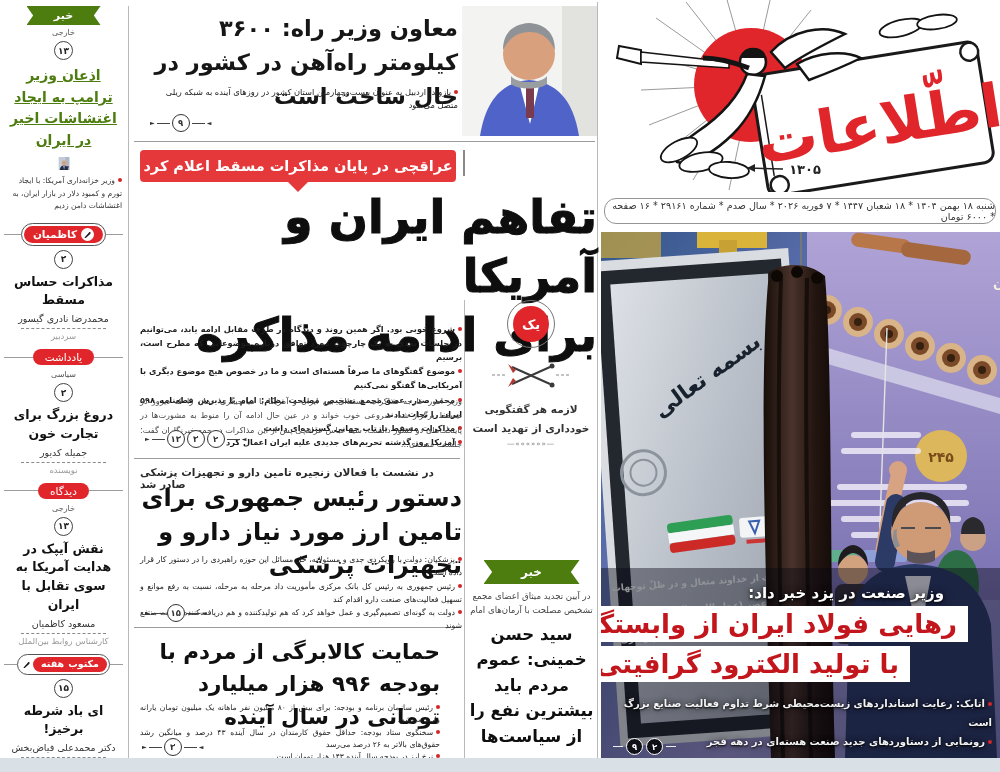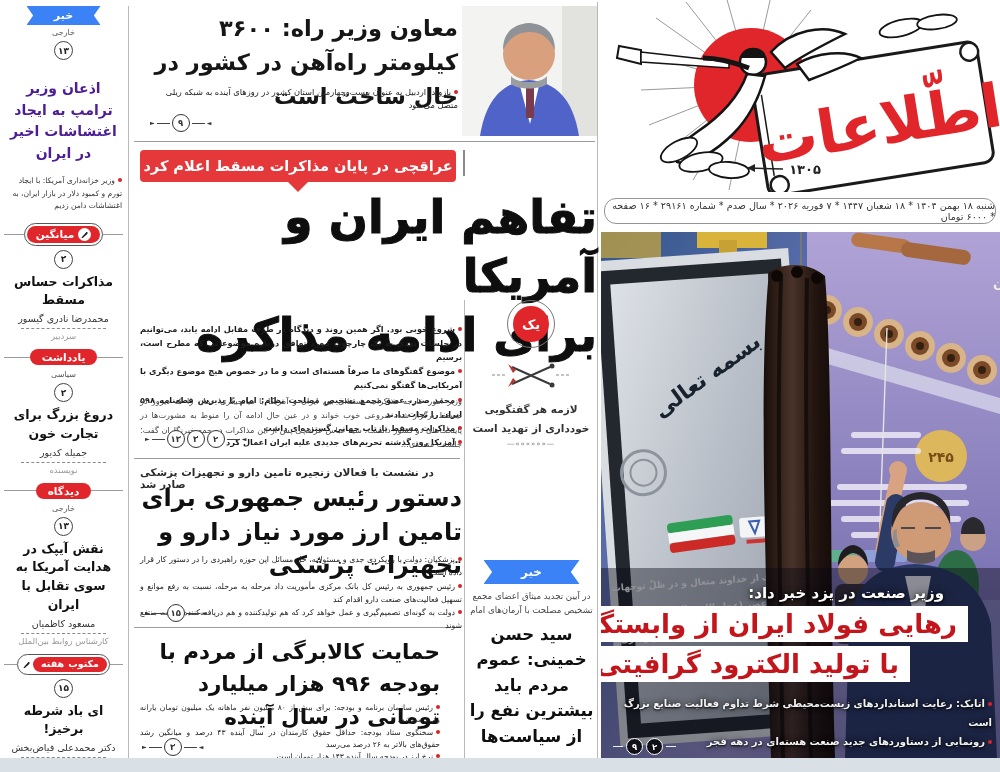--- a/index.html
+++ b/index.html
@@ -4,36 +4,36 @@
 <style>
   html,body{margin:0;padding:0;background:#fff;}
   body{font-family:"DejaVu Sans",sans-serif;color:#1c1c1c;}
   .page{position:relative;width:1000px;height:772px;background:#fff;overflow:hidden;direction:rtl;}
   .vline{position:absolute;width:1px;background:#b9b9b9;}
   .hline{position:absolute;height:1px;background:#9c9c9c;}
 
   
   .sidebar{position:absolute;left:0;top:0;width:128px;height:772px;padding:6px 5px 0 4px;box-sizing:border-box;
            display:flex;flex-direction:column;align-items:center;text-align:center;overflow:hidden;}
-  .ribbon{background:#3b82f6;color:#fff;font-size:11px;font-weight:bold;width:74px;height:19px;line-height:19px;
+  .ribbon{background:#4d7c0f;color:#fff;font-size:11px;font-weight:bold;width:74px;height:19px;line-height:19px;
           clip-path:polygon(0 0,100% 0,91% 50%,100% 100%,0 100%,9% 50%);flex:none;}
   .sb-cat{font-size:8px;color:#555;margin:3px 0 2px;}
   .circnum{width:17px;height:17px;border:1px solid #444;border-radius:50%;font-size:9px;font-weight:bold;
            display:flex;align-items:center;justify-content:center;margin:2px auto;flex:none;color:#222;}
-  .sb-head{font-size:14px;font-weight:bold;line-height:1.55;margin:16px 0 5px;color:#4c1d95;}
+  .sb-head{font-size:14px;font-weight:bold;line-height:1.55;margin:3px 0 5px;color:#4d7c0f;text-decoration:underline;}
   .sb-bullet{font-size:7.6px;color:#333;line-height:1.65;text-align:right;margin:5px 1px 4px;}
   .dot::before{content:"";display:inline-block;width:4px;height:4px;border-radius:50%;background:#d2262b;margin-left:3px;vertical-align:1px;}
   .badge-row{display:flex;align-items:center;width:100%;margin:6px 0 2px;flex:none;}
   .badge-row::before,.badge-row::after{content:"";flex:1;height:1px;background:#9c9c9c;}
   .stadium{display:inline-flex;align-items:center;border:1px solid #555;border-radius:999px;padding:2px;background:#fff;}
   .stadium .inner{background:#e0252b;color:#fff;border-radius:999px;padding:2px 9px;font-size:10.5px;font-weight:bold;
                   display:flex;align-items:center;gap:4px;}
   .stadium .inner.two{flex-direction:row;line-height:1.15;padding:2px 8px;font-size:9.5px;}
   .pen-dot{width:13px;height:13px;background:#fff;border-radius:50%;display:flex;align-items:center;justify-content:center;flex:none;}
-  .pill{background:#e0252b;color:#fff;border-radius:999px;padding:2px 12px;font-size:10.5px;font-weight:bold;}
+  .pill{background:#e0252b;color:#fff;border-radius:999px;padding:2px 12px;font-size:10.5px;font-weight:normal;}
   .sb-title{font-size:12.5px;font-weight:bold;margin:2px 0;color:#111;line-height:1.5;}
   .sb-author{font-size:9.5px;color:#333;margin:1px 0;}
   .dashdiv{width:72%;border-top:1px dashed #8a8a8a;margin:3px auto 2px;}
   .sb-role{font-size:8.5px;color:#9a9a9a;margin-bottom:2px;}
 
   
   .pgind{position:absolute;display:flex;align-items:center;gap:2px;color:#333;}
   .pg-arr{font-size:6px;line-height:1;color:#333;}
   .pg-ln{width:13px;height:1px;background:#444;}
   .pg-num{width:16px;height:16px;border:1px solid #333;border-radius:50%;font-size:8.5px;font-weight:bold;
@@ -123,21 +123,21 @@
 
     <div class="badge-row">
       <span class="stadium">
         <span class="inner">
           <span class="pen-dot">
             <svg width="9" height="9" viewBox="0 0 20 20">
                 <path d="M3 17 L13 6 L16 9 L6 18 Z" fill="#111"></path>
                 <circle cx="15" cy="6.5" r="2" fill="#111"></circle>
               </svg>
           </span>
-          <span>میانگین</span>
+          <span>کاظمیان</span>
         </span>
       </span>
     </div>
     <div class="circnum">۲</div>
     <div class="sb-title">مذاکرات حساس مسقط</div>
     <div class="sb-author">محمدرضا نادری گیسور</div>
     <div class="dashdiv"></div>
     <div class="sb-role">سردبیر</div>
 
     <div class="badge-row">

